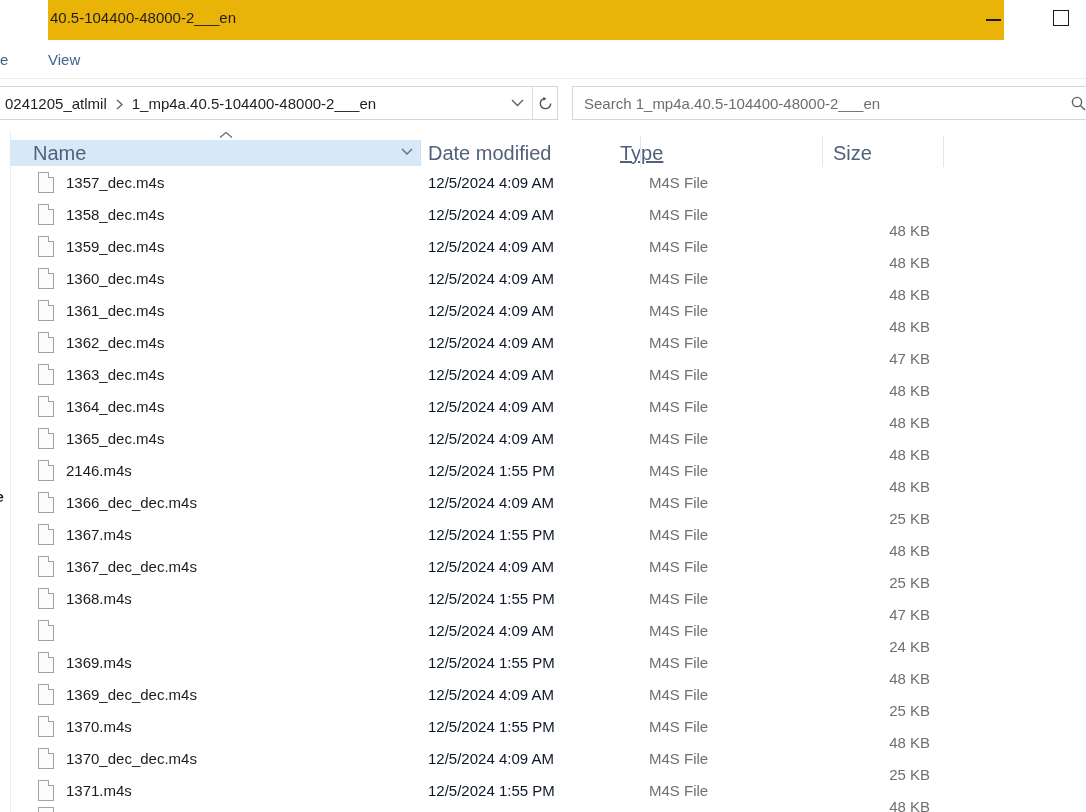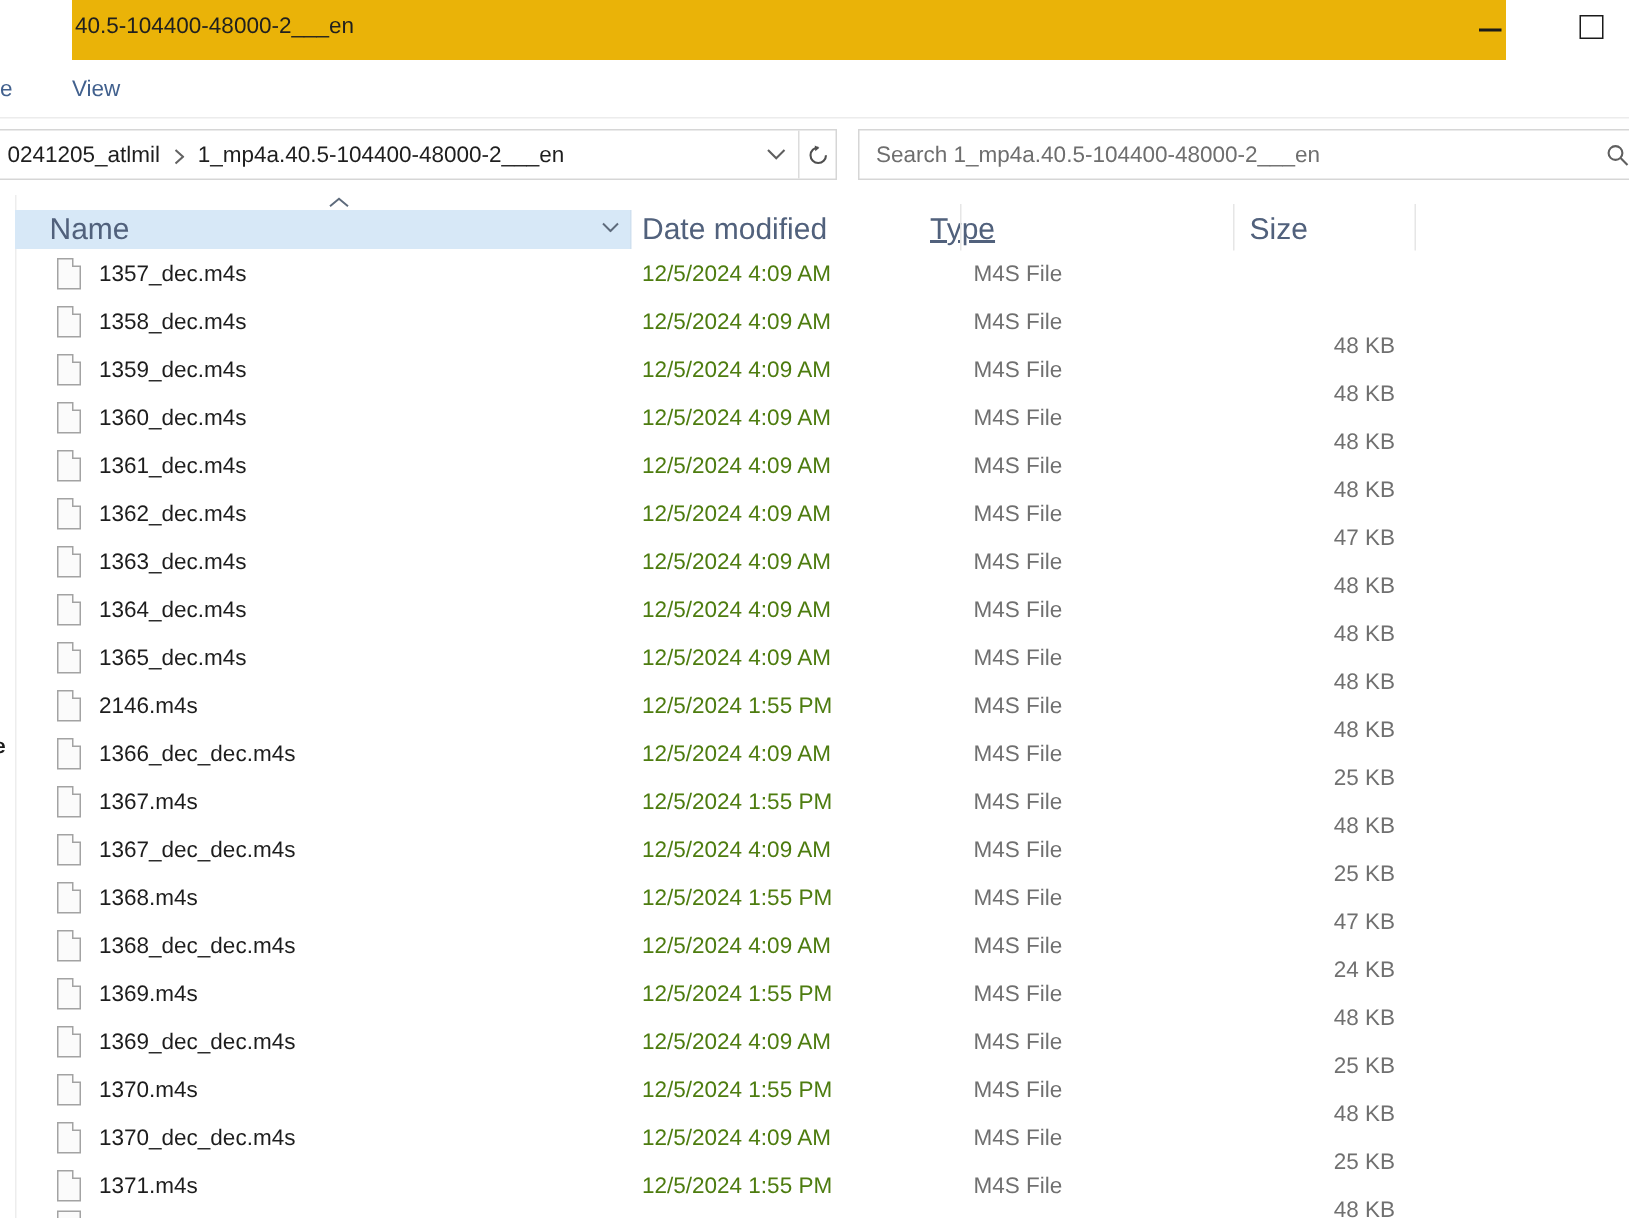--- a/index.html
+++ b/index.html
@@ -55,21 +55,21 @@
   .hdr-date{left:428px;}
   .hdr-type{left:620px;text-decoration:underline;}
   .hdr-size{left:833px;}
   .hdr-sep{top:136px;width:1px;height:31px;background:#e6e6e6;}
   .sep-1{left:640px;} .sep-2{left:822px;} .sep-3{left:943px;}
 
   .rows{left:10px;top:167px;width:1076px;height:645px;}
   .file-row{position:relative;width:100%;height:32px;}
   .file-row .cell{position:absolute;top:0;height:32px;line-height:32px;font-size:15px;white-space:nowrap;}
   .c-name{left:56px;color:#1d1d1d;}
-  .c-date{left:418px;color:#4d7c0f;}
+  .c-date{left:418px;color:#0f172a;}
   .c-type{left:639px;color:#707070;}
   .c-size{left:720px;width:200px;text-align:right;color:#707070;margin-top:48px;}
   .file-icon{position:absolute;left:28px;top:5px;width:14px;height:19px;border:1px solid #a3a3a3;background:#fbfbfb;}
   .file-icon::before{content:"";position:absolute;top:-1px;right:-1px;width:5px;height:5px;background:#ffffff;
     border-left:1px solid #a3a3a3;border-bottom:1px solid #a3a3a3;}
   .partial-icon{left:38px;top:807px;width:14px;height:19px;border:1px solid #a3a3a3;background:#fbfbfb;position:absolute;}
 
   svg{display:block;}
 </style>
 </head>
@@ -267,21 +267,20 @@
     <div class="file-row">
       <span class="file-icon"></span>
       <span class="cell c-name">1368.m4s</span>
       <span class="cell c-date">12/5/2024 1:55 PM</span>
       <span class="cell c-type">M4S File</span>
       <span class="cell c-size">24 KB</span>
     </div>
 
     <div class="file-row">
       <span class="file-icon"></span>
-      <span class="cell c-name">1368_dec_dec.m4s</span>
       <span class="cell c-date">12/5/2024 4:09 AM</span>
       <span class="cell c-type">M4S File</span>
       <span class="cell c-size">48 KB</span>
     </div>
 
     <div class="file-row">
       <span class="file-icon"></span>
       <span class="cell c-name">1369.m4s</span>
       <span class="cell c-date">12/5/2024 1:55 PM</span>
       <span class="cell c-type">M4S File</span>

